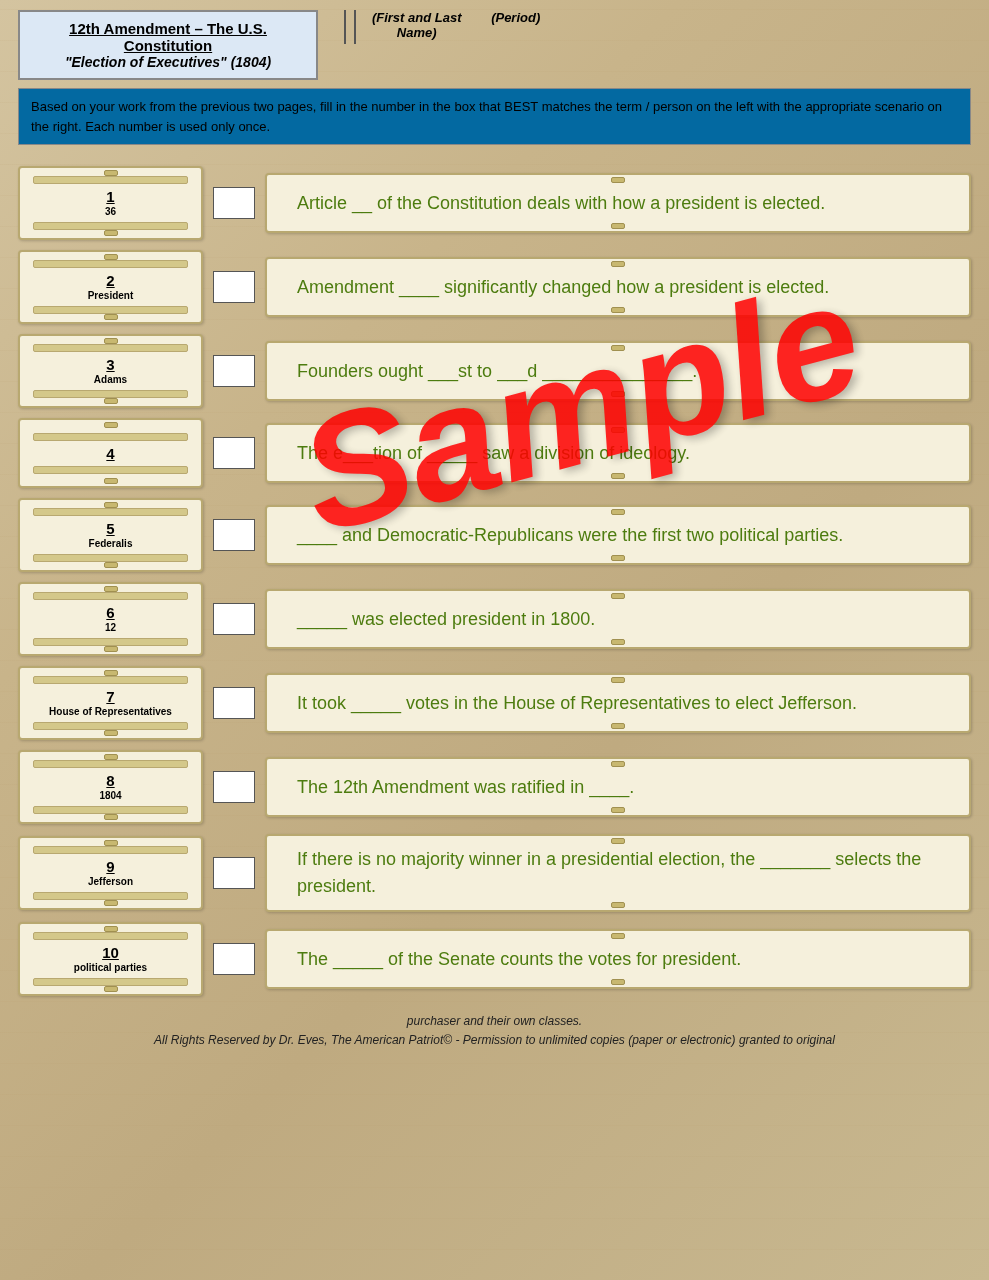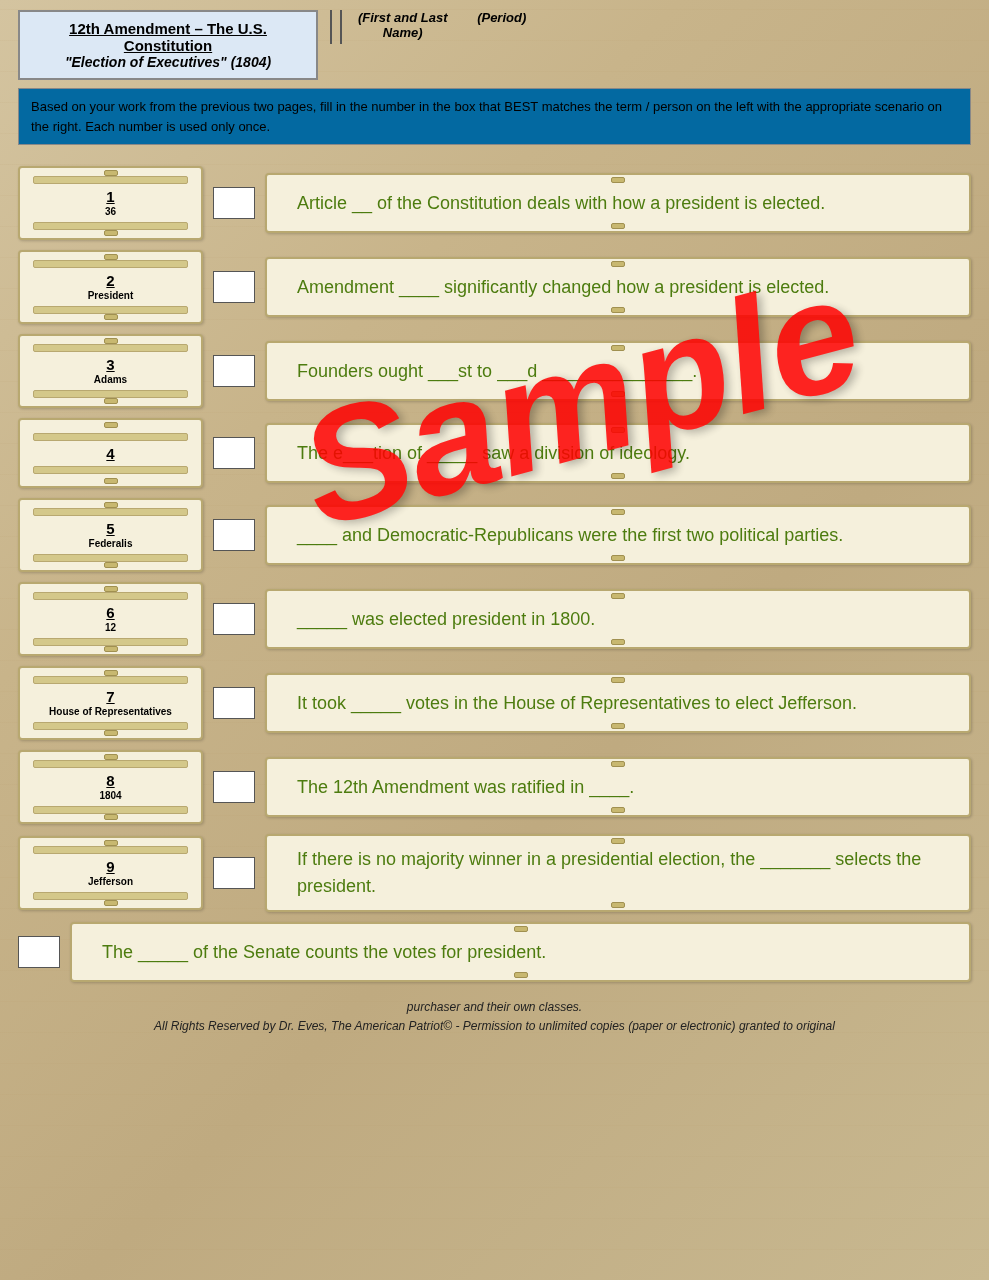--- a/index.html
+++ b/index.html
@@ -31,21 +31,21 @@
     .page-content {
       position: relative;
       z-index: 1;
       padding: 10px 18px 20px 18px;
     }
 
     
     .header-row {
       display: flex;
       align-items: flex-start;
-      gap: 12px;
+      gap: 26px;
       margin-bottom: 8px;
     }
 
     .title-box {
       background: #dce8f5;
       border: 2px solid #888;
       padding: 8px 14px;
       text-align: center;
       min-width: 260px;
       max-width: 300px;
@@ -434,20 +434,26 @@
       </div>
       <div class="answer-box"></div>
       <div class="scenario-card">
         <div class="scenario-scroll-top"></div>
         <span>If there is no majority winner in a presidential election, the _______ selects the president.</span>
         <div class="scenario-scroll-bottom"></div>
       </div>
     </div>
 
     <div class="match-row">
+      <div class="term-card">
+        <div class="scroll-top"></div>
+        <div class="term-number">10</div>
+        <div class="term-value">political parties</div>
+        <div class="scroll-bottom"></div>
+      </div>
       <div class="answer-box"></div>
       <div class="scenario-card">
         <div class="scenario-scroll-top"></div>
         <span>The _____ of the Senate counts the votes for president.</span>
         <div class="scenario-scroll-bottom"></div>
       </div>
     </div>
 
   </div>
 

